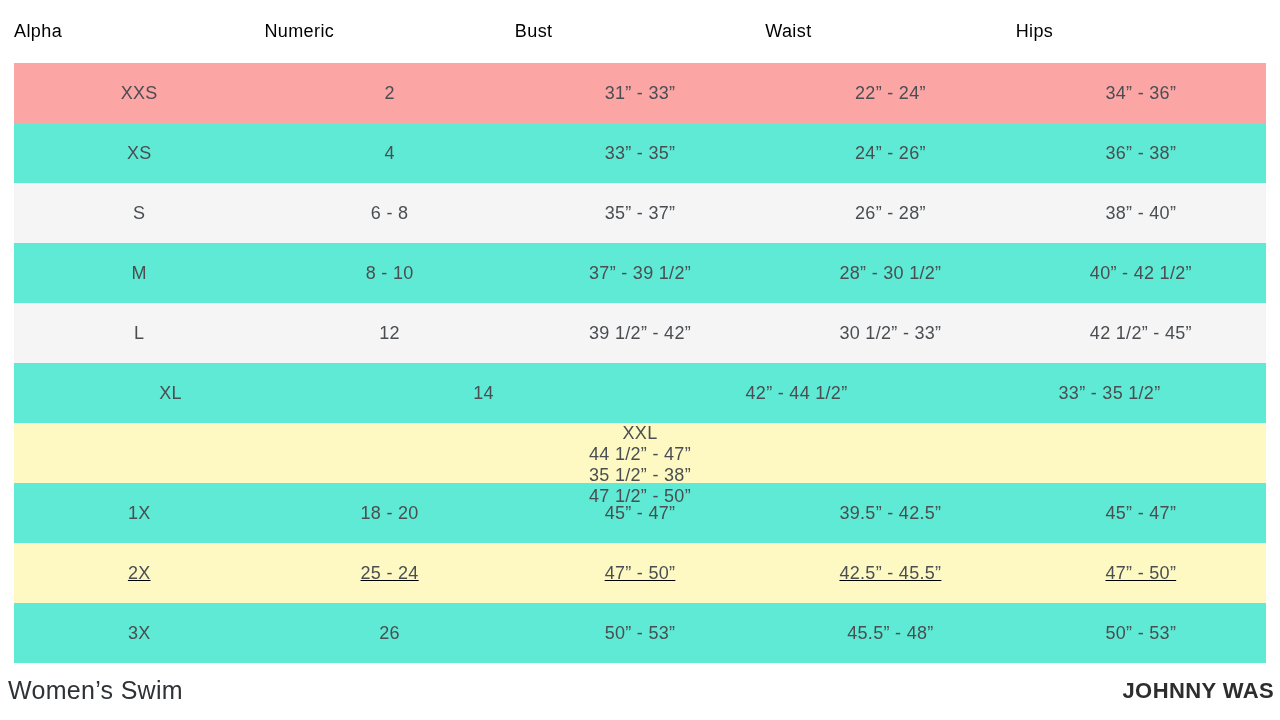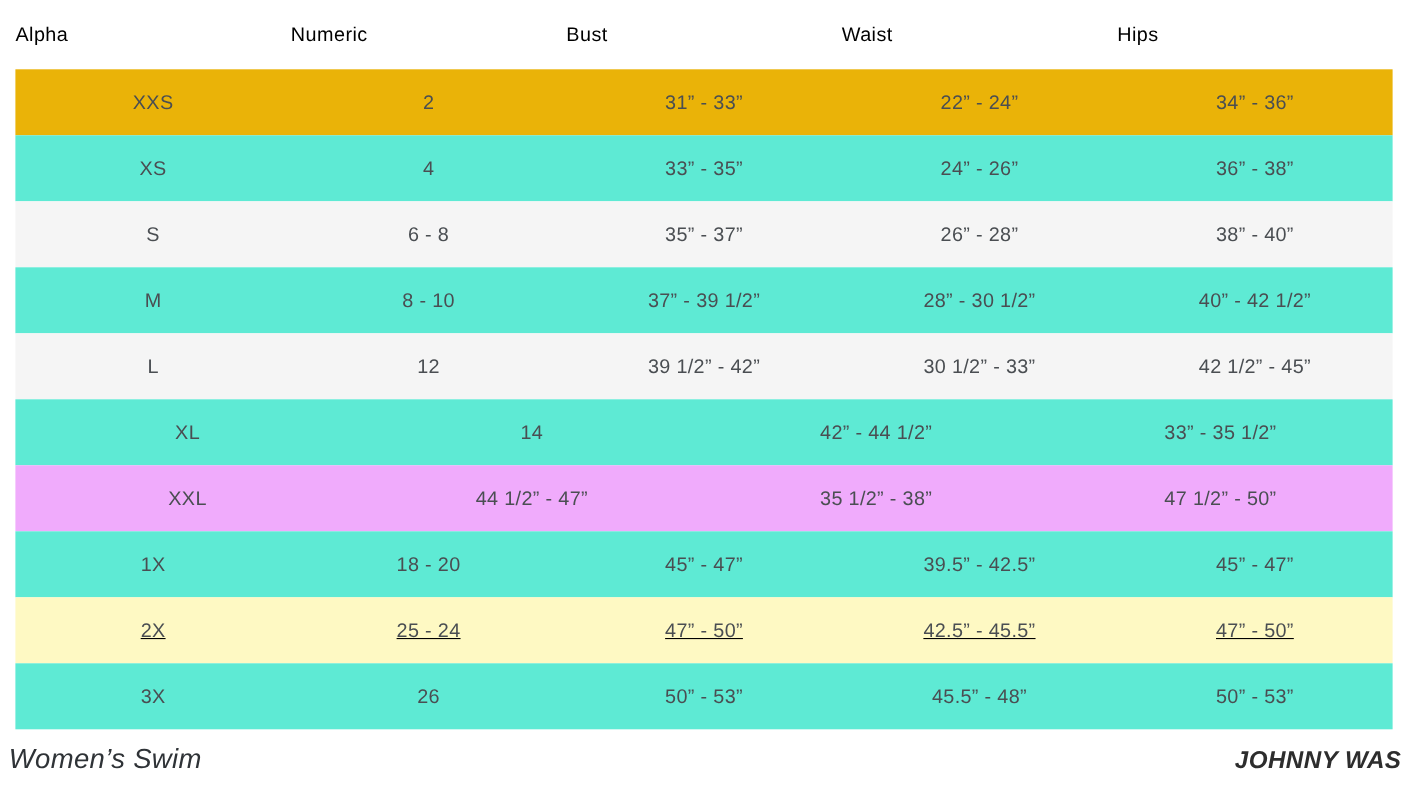--- a/index.html
+++ b/index.html
@@ -42,21 +42,20 @@
     text-align: center;
     font-size: 18px;
     color: #4a4e52;
     letter-spacing: 0.3px;
   }
   .footer {
     display: flex;
     justify-content: space-between;
     align-items: center;
     padding: 13px 6px 0 8px;
-    font-style: italic;
   }
   .category-title {
     font-size: 25px;
     color: #2f3337;
     letter-spacing: 0.3px;
     font-weight: 500;
   }
   .brand-logo {
     font-size: 22px;
     color: #2d2d2d;
@@ -70,21 +69,21 @@
 
 <div class="size-chart">
   <div class="header-row">
     <div class="header-cell">Alpha</div>
     <div class="header-cell">Numeric</div>
     <div class="header-cell">Bust</div>
     <div class="header-cell">Waist</div>
     <div class="header-cell">Hips</div>
   </div>
   <div id="table-body">
-      <div class="data-row striped" style="background: #eab308;">
+      <div class="data-row striped" style="background: #fca5a5;">
     <div class="cell">XXS</div>
     <div class="cell">2</div>
     <div class="cell">31” - 33”</div>
     <div class="cell">22” - 24”</div>
     <div class="cell">34” - 36”</div>
   </div>
       <div class="data-row">
     <div class="cell">XS</div>
     <div class="cell">4</div>
     <div class="cell">33” - 35”</div>
@@ -111,21 +110,21 @@
     <div class="cell">39 1/2” - 42”</div>
     <div class="cell">30 1/2” - 33”</div>
     <div class="cell">42 1/2” - 45”</div>
   </div>
       <div class="data-row">
     <div class="cell">XL</div>
     <div class="cell">14</div>
     <div class="cell">42” - 44 1/2”</div>
     <div class="cell">33” - 35 1/2”</div>
   </div>
-      <div class="data-row striped" style="background: #f0abfc;">
+      <div class="data-row striped" style="background: #fef9c3; flex-direction: column;">
     <div class="cell">XXL</div>
     <div class="cell">44 1/2” - 47”</div>
     <div class="cell">35 1/2” - 38”</div>
     <div class="cell">47 1/2” - 50”</div>
   </div>
       <div class="data-row">
     <div class="cell">1X</div>
     <div class="cell">18 - 20</div>
     <div class="cell">45” - 47”</div>
     <div class="cell">39.5” - 42.5”</div>

